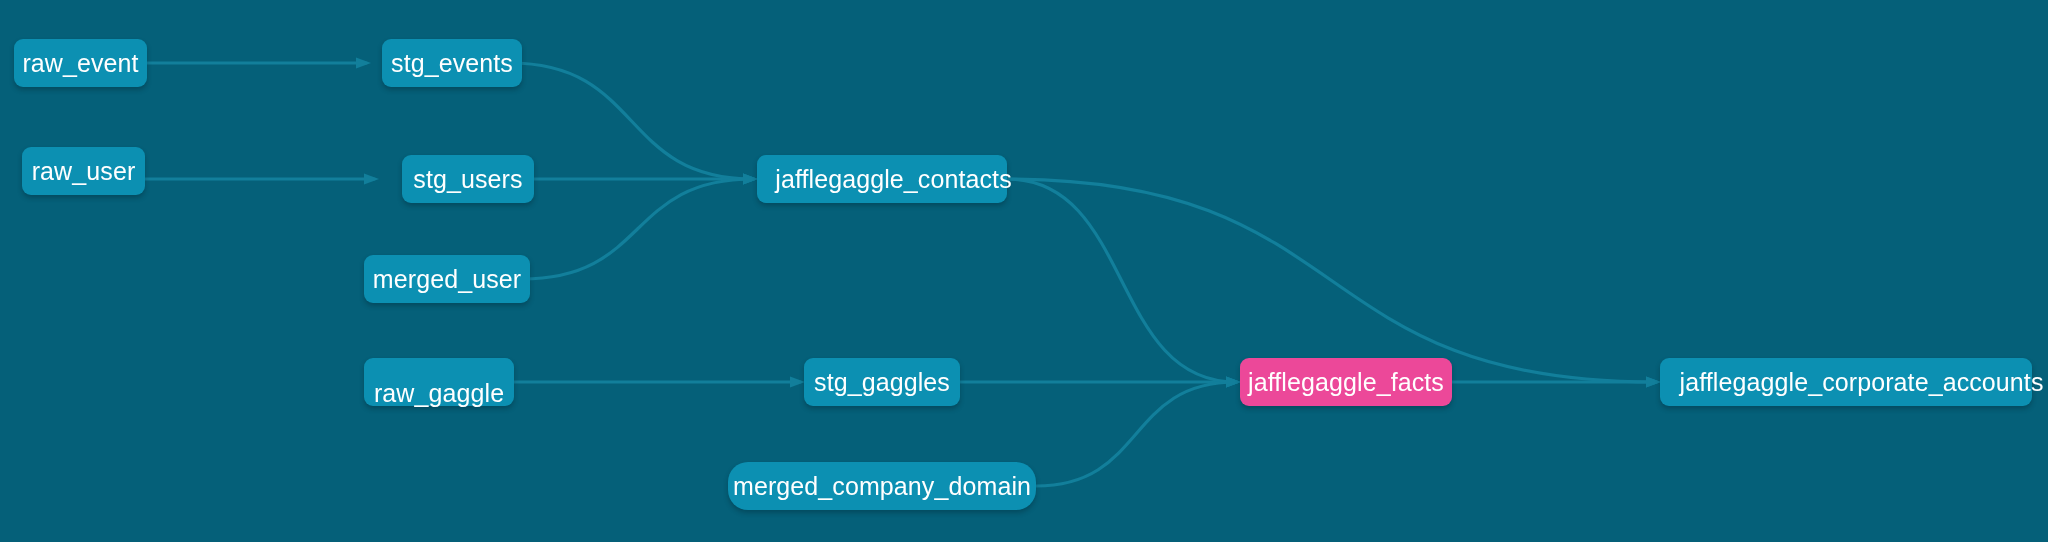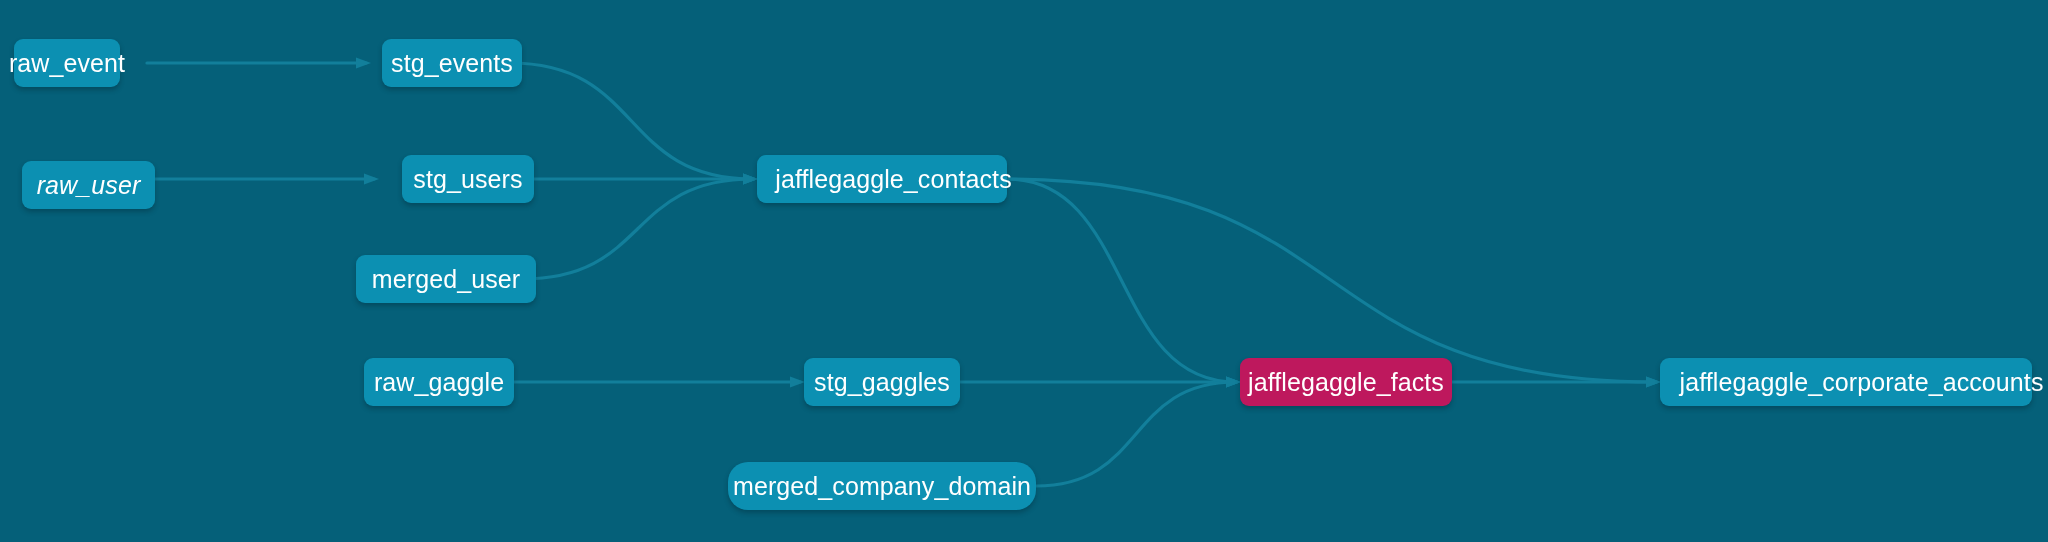--- a/index.html
+++ b/index.html
@@ -44,21 +44,21 @@
     color: #ffffff;
     font-size: 25px;
     line-height: 1;
     letter-spacing: 0.1px;
     white-space: nowrap;
     padding: 0 17px;
     box-shadow: 0 3px 5px rgba(0, 28, 38, 0.30);
     cursor: pointer;
   }
   .node.accent {
-    background: #be185d;
+    background: #ec4899;
   }
   .node-label {
     pointer-events: none;
   }
 </style>
 </head>
 <body>
 
 <div id="lineage-canvas">
   <svg id="edge-layer" viewBox="0 0 2048 542" preserveAspectRatio="none" aria-hidden="true">
@@ -79,36 +79,36 @@
       <path d="M 1036 486 C 1146 486, 1126 382, 1236 382" class="edge-path"></path>
       <path d="M 1241 382 L 1226 376.5 L 1226 387.5 Z" class="edge-arrow"></path>
       <path d="M 1007 179 C 1132.95 179, 1110.05 382, 1236 382" class="edge-path"></path>
       <path d="M 1241 382 L 1226 376.5 L 1226 387.5 Z" class="edge-arrow"></path>
       <path d="M 1007 179 C 1363.95 179, 1299.05 382, 1656 382" class="edge-path"></path>
       <path d="M 1661 382 L 1646 376.5 L 1646 387.5 Z" class="edge-arrow"></path>
       <path d="M 1452 382 C 1564.2 382, 1543.8 382, 1656 382" class="edge-path"></path>
       <path d="M 1661 382 L 1646 376.5 L 1646 387.5 Z" class="edge-arrow"></path>
     </svg>
   <div id="node-layer">
-      <div class="node" style="left: 14px; top: 39px; width: 106px;">
+      <div class="node" style="left: 14px; top: 39px; width: 133px;">
         <span class="node-label">raw_event</span>
       </div>
-      <div class="node" style="left: 22px; top: 161px; width: 133px; font-style: italic;">
+      <div class="node" style="left: 22px; top: 147px; width: 123px;">
         <span class="node-label">raw_user</span>
       </div>
       <div class="node" style="left: 370px; top: 39px; width: 140px; margin-left: 12px;">
         <span class="node-label">stg_events</span>
       </div>
       <div class="node" style="left: 378px; top: 155px; width: 132px; margin-left: 24px;">
         <span class="node-label">stg_users</span>
       </div>
-      <div class="node" style="left: 356px; top: 255px; width: 180px;">
+      <div class="node" style="left: 364px; top: 255px; width: 166px;">
         <span class="node-label">merged_user</span>
       </div>
-      <div class="node" style="left: 364px; top: 358px; width: 150px;">
+      <div class="node" style="left: 364px; top: 358px; width: 150px; align-items: flex-end;">
         <span class="node-label">raw_gaggle</span>
       </div>
       <div class="node" style="left: 757px; top: 155px; width: 250px; padding-left: 40px;">
         <span class="node-label">jafflegaggle_contacts</span>
       </div>
       <div class="node" style="left: 804px; top: 358px; width: 156px;">
         <span class="node-label">stg_gaggles</span>
       </div>
       <div class="node" style="left: 728px; top: 462px; width: 308px; border-radius: 20px;">
         <span class="node-label">merged_company_domain</span>

